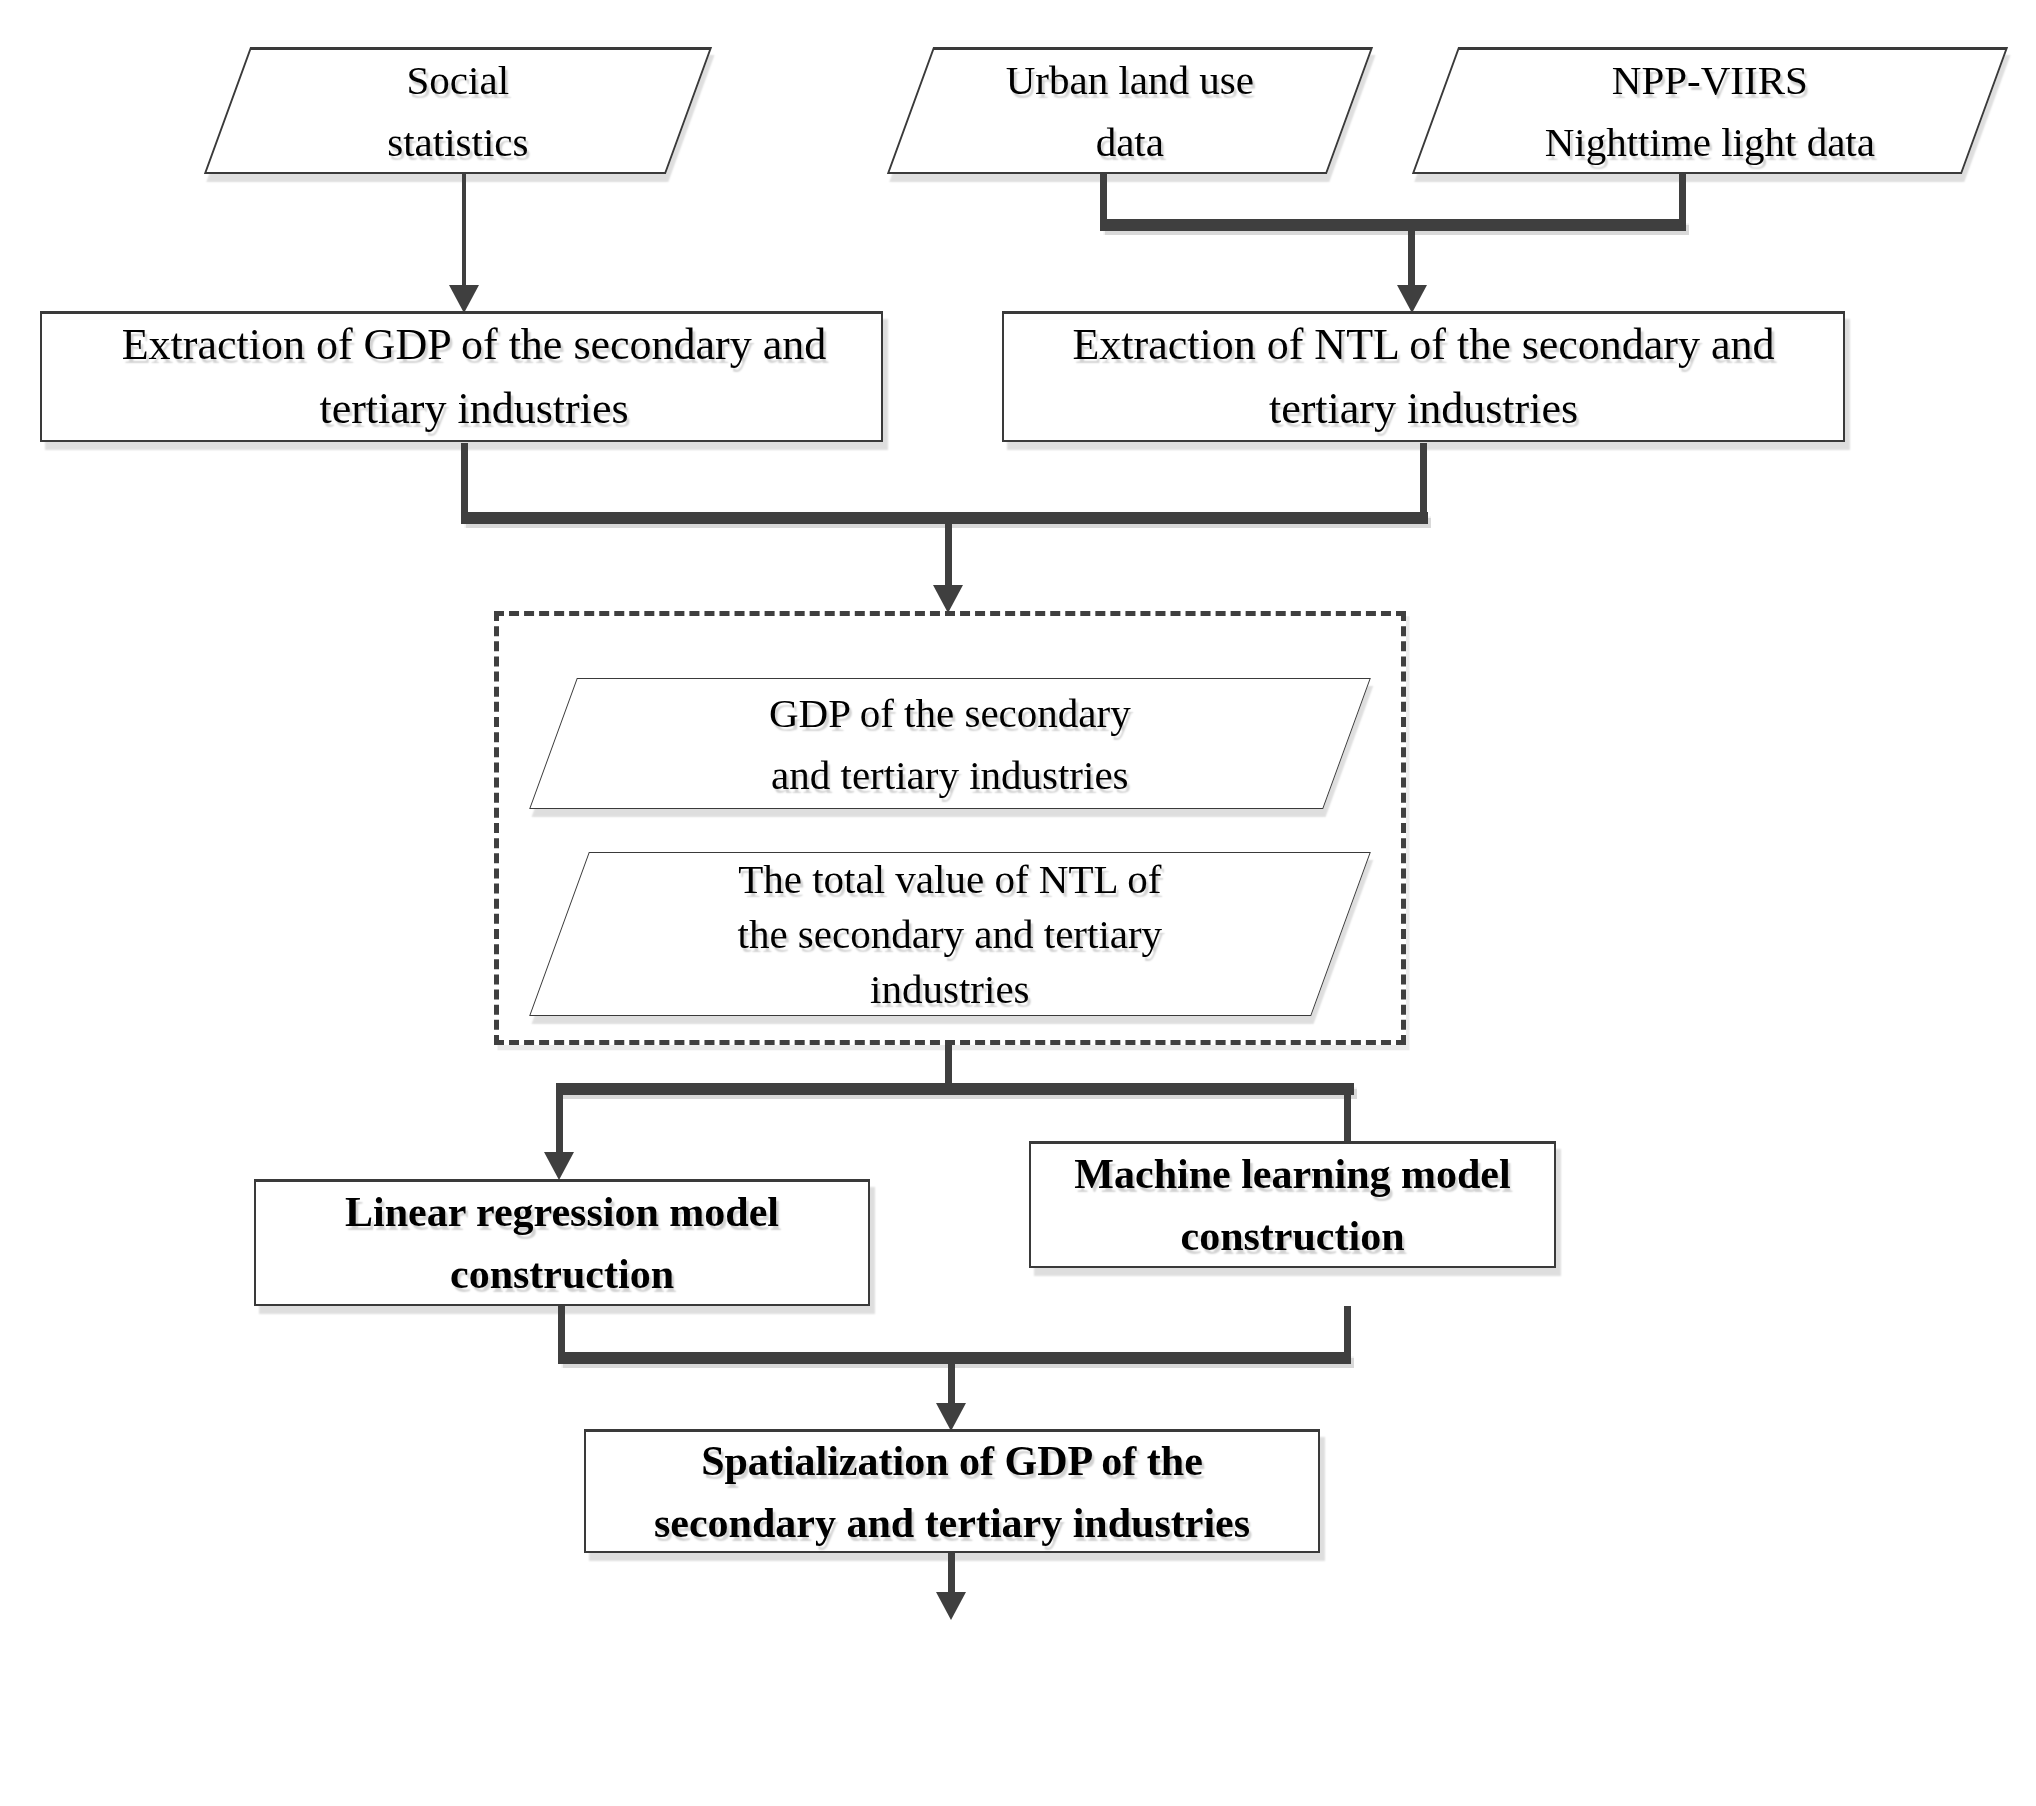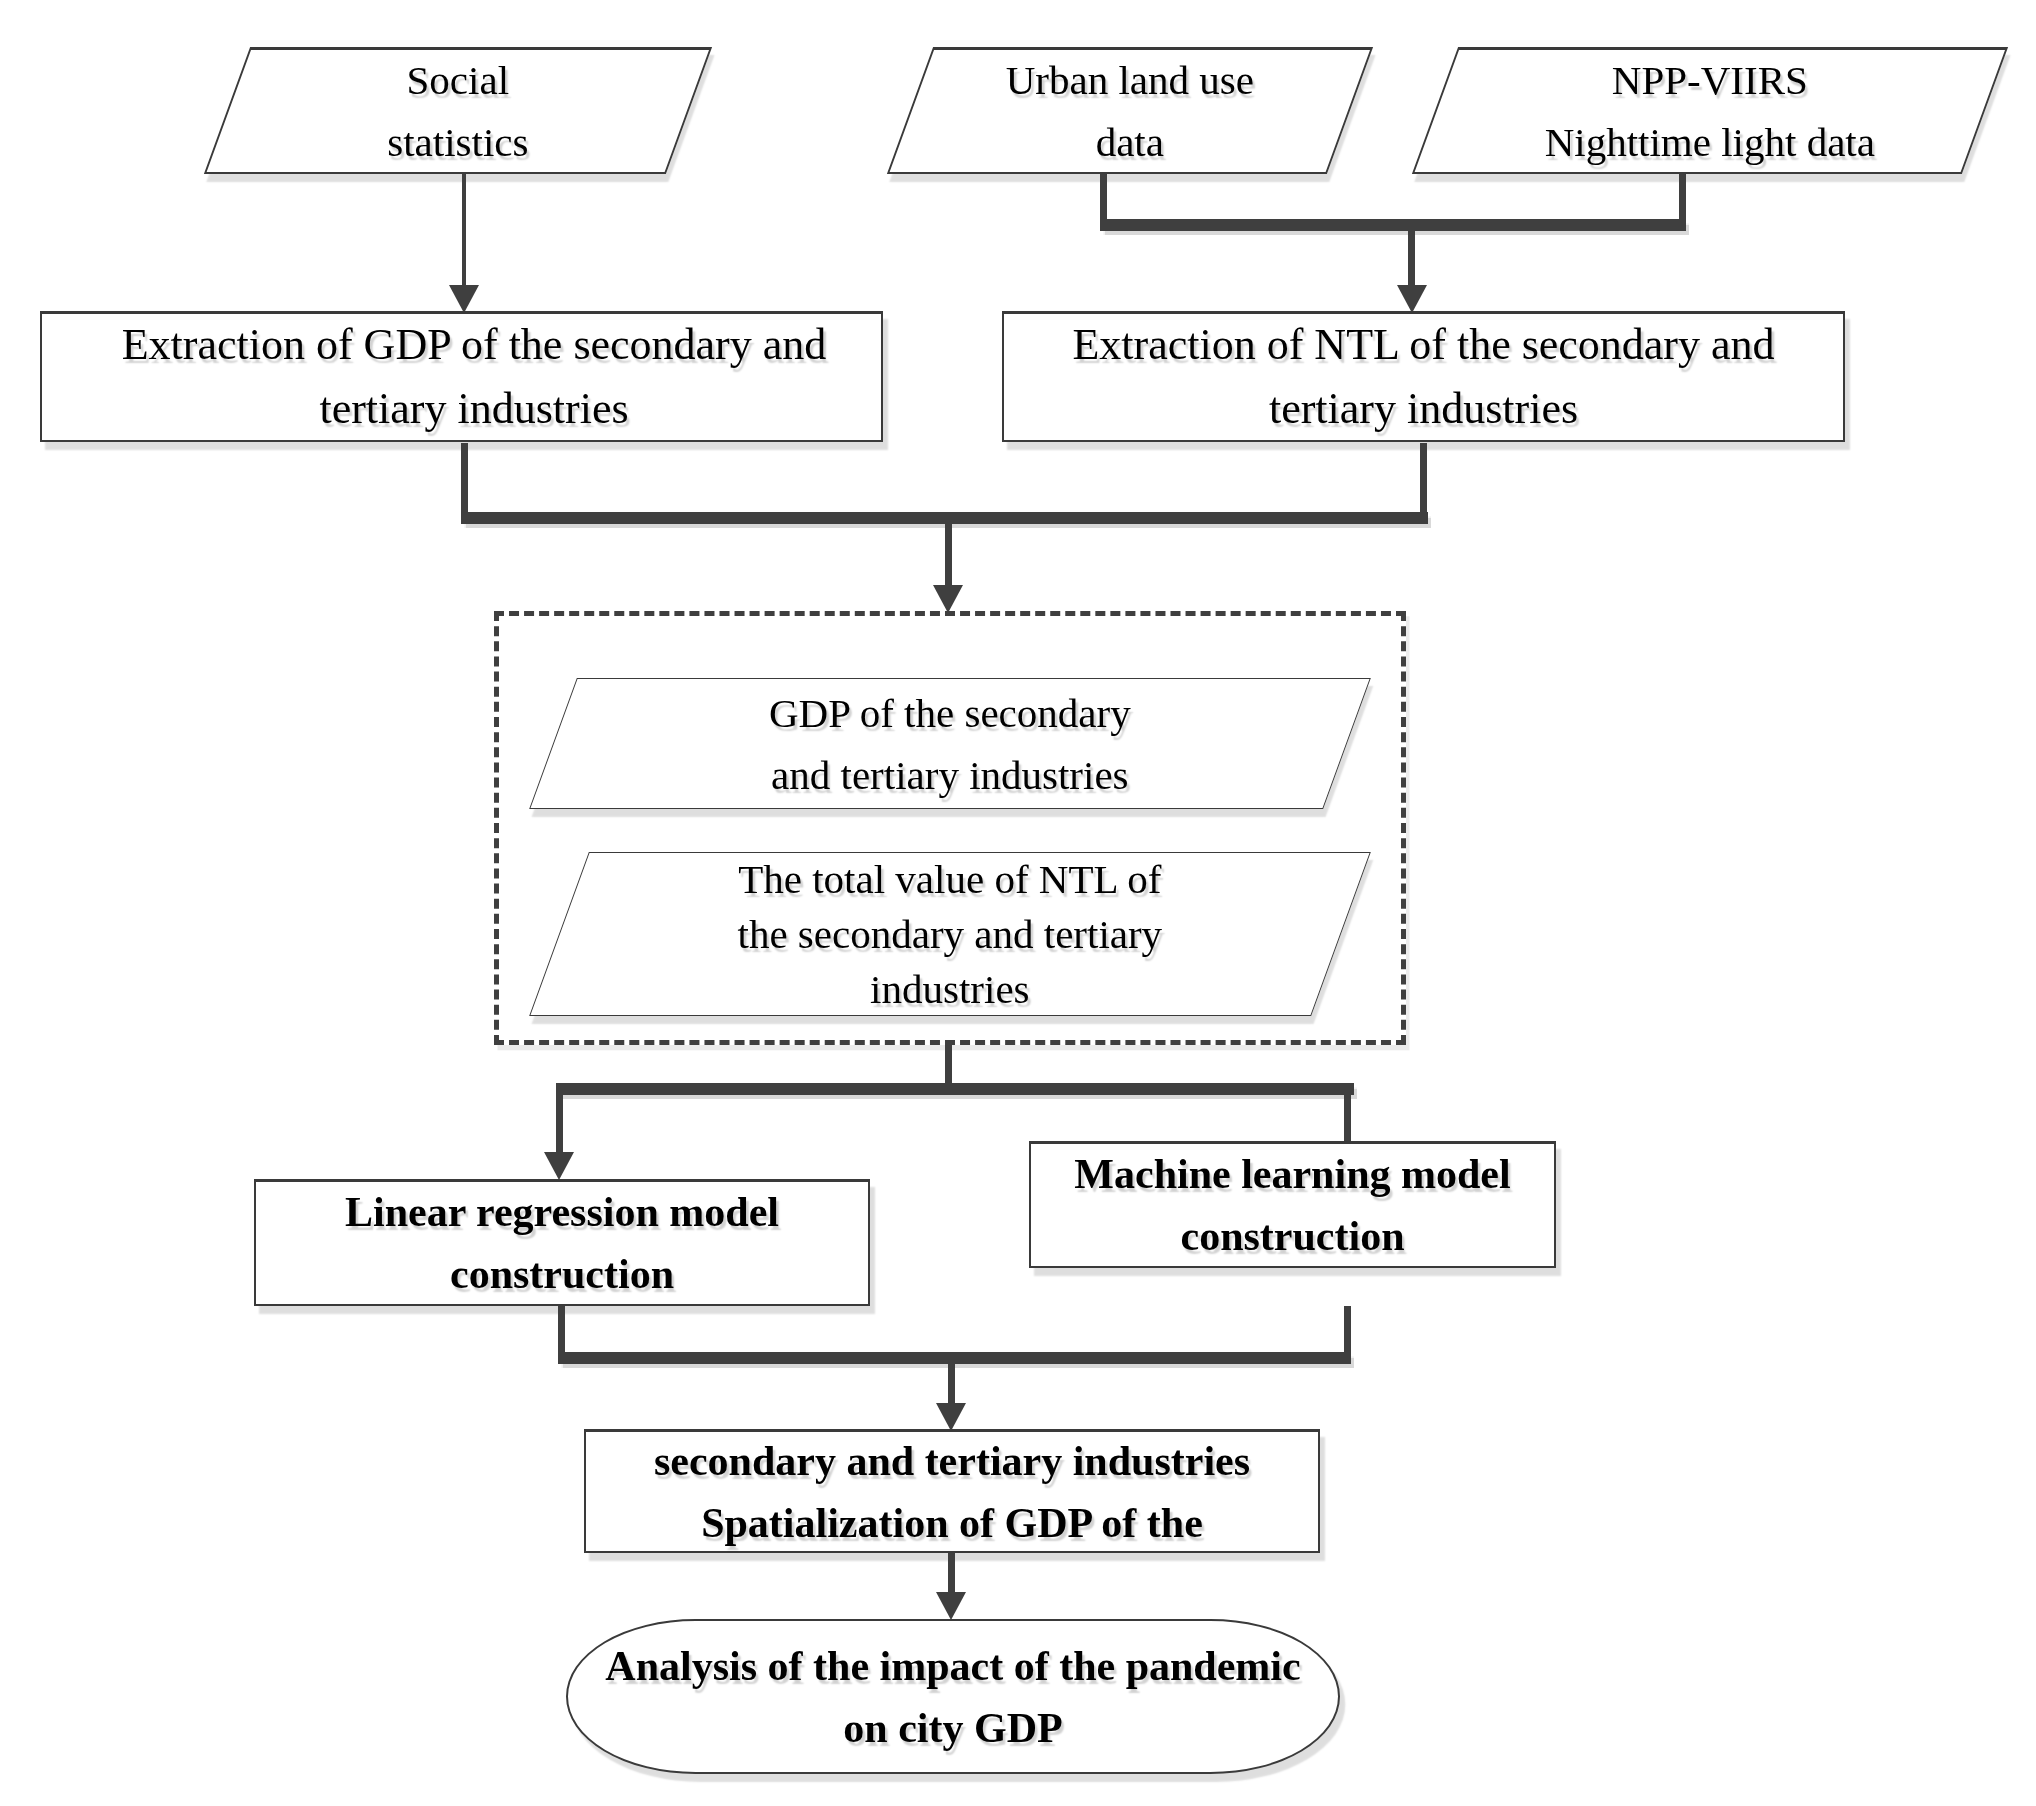--- a/index.html
+++ b/index.html
@@ -158,29 +158,23 @@
   </div>
 
   <div class="vline" style="left:558px; top:1306px; height:53px;"></div>
   <div class="vline" style="left:1344px; top:1306px; height:53px;"></div>
   <div class="hbar" style="left:558px; top:1352px; width:793px;"></div>
   <div class="vline" style="left:948px; top:1360px; height:44px;"></div>
   <div class="arrowhead" style="left:936px; top:1403px;"></div>
 
   <div class="node fs48" style="left:584px; top:1429px; width:736px; height:124px;">
     <div class="inner">
+      <span class="ln">Spatialization of GDP of the</span>
       <span class="ln">secondary and tertiary industries</span>
-      <span class="ln">Spatialization of GDP of the</span>
     </div>
   </div>
 
   <div class="vline" style="left:948px; top:1553px; height:41px;"></div>
   <div class="arrowhead" style="left:936px; top:1592px;"></div>
 
-  <div class="node stadium fs48" style="left:566px; top:1619px; width:774px; height:155px;">
-    <div class="inner">
-      <span class="ln">Analysis of the impact of the pandemic</span>
-      <span class="ln">on city GDP</span>
-    </div>
-  </div>
 
 </div>
 
 
 </body></html>

